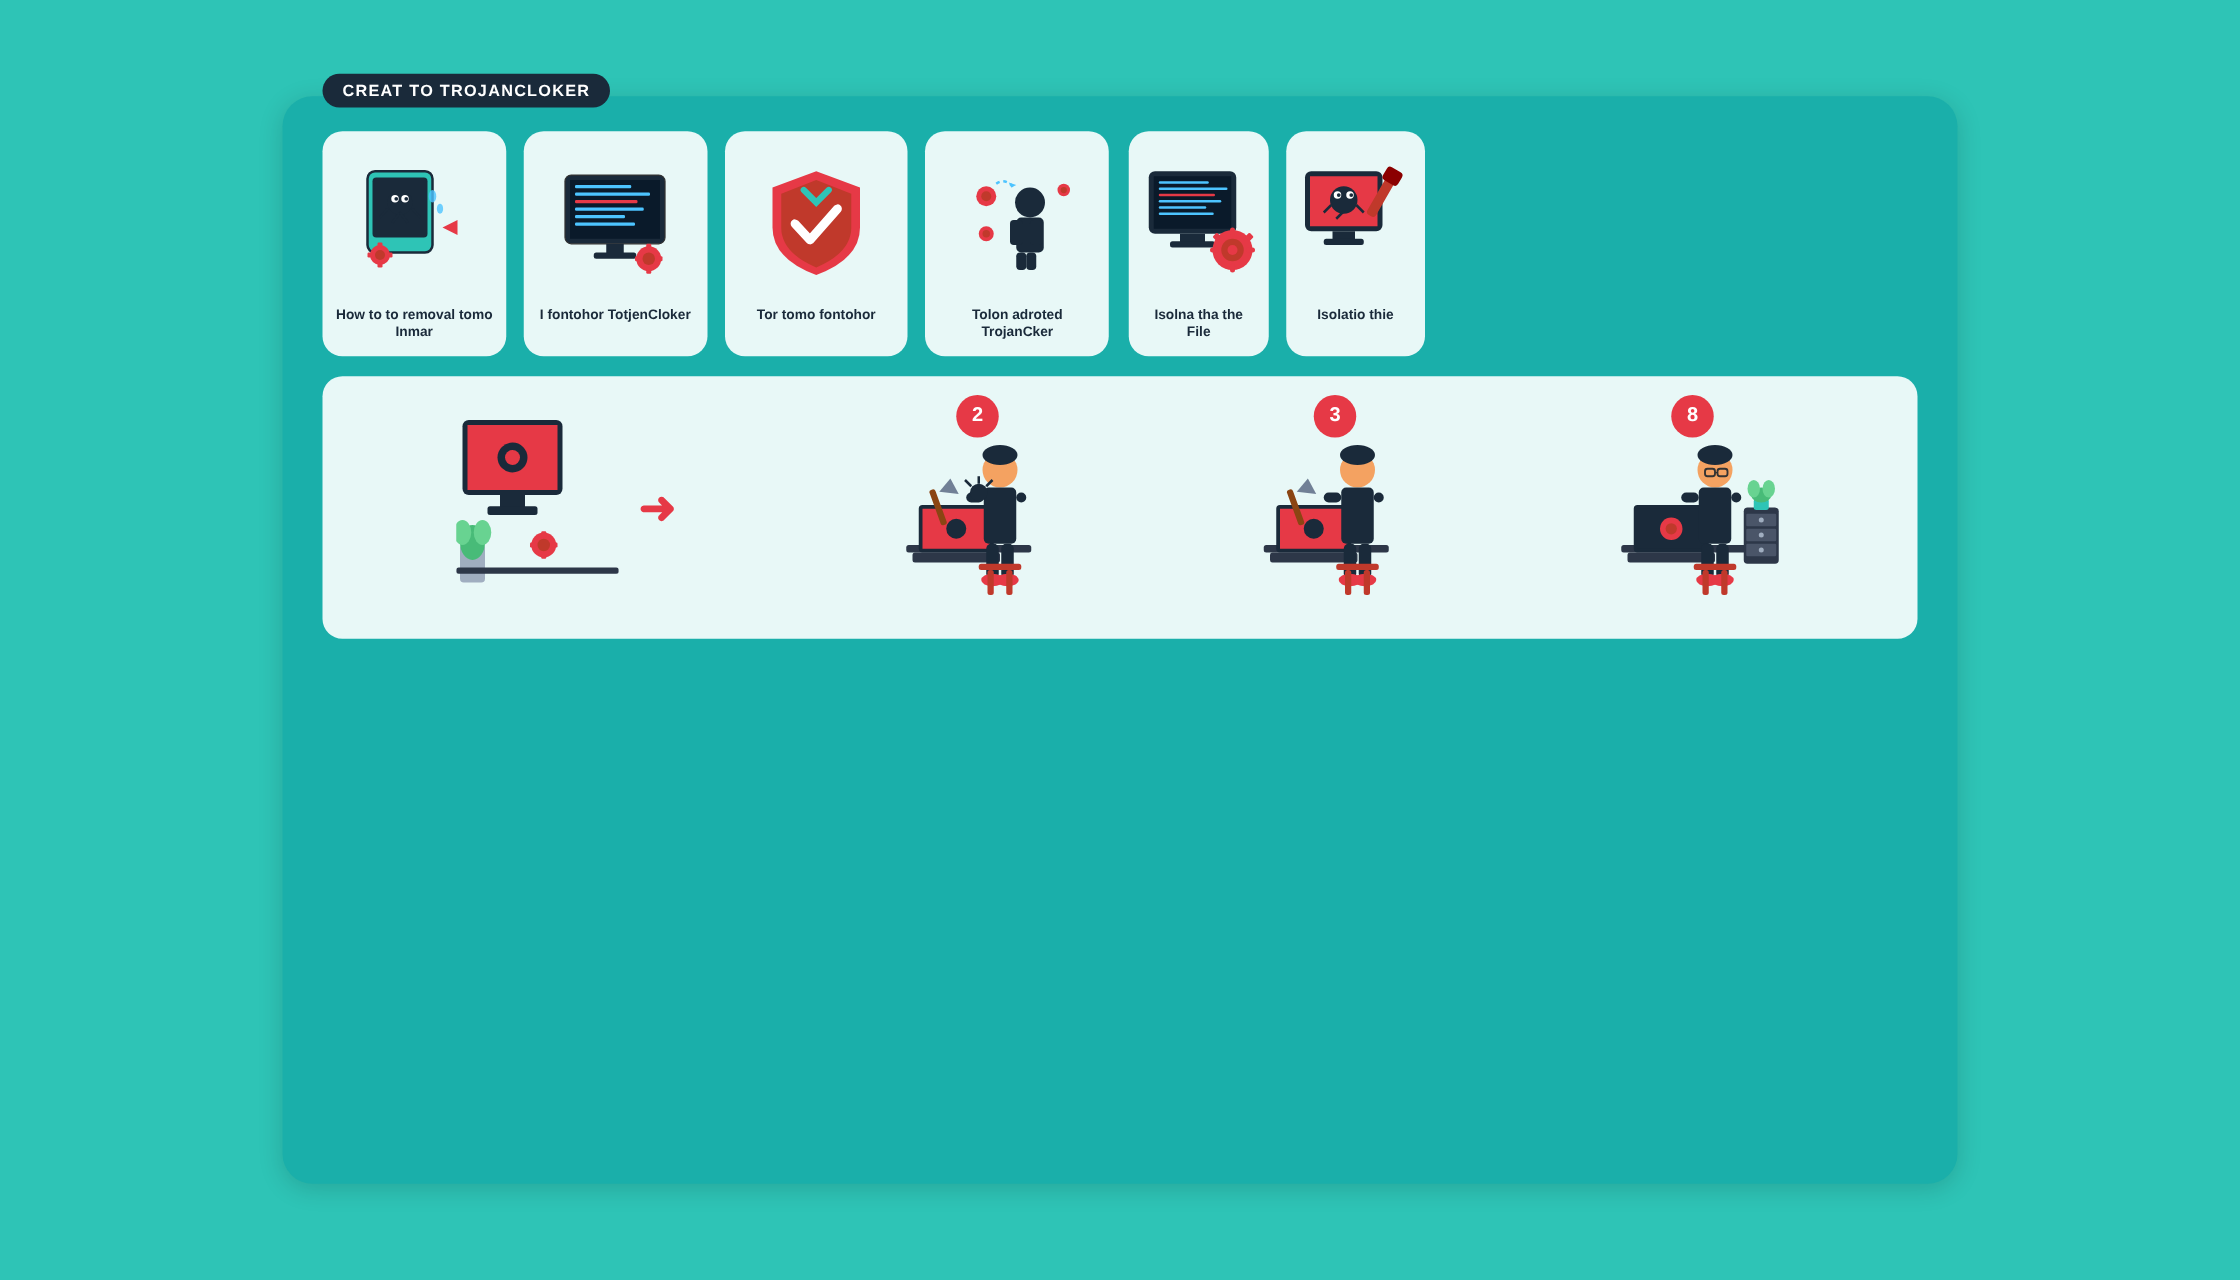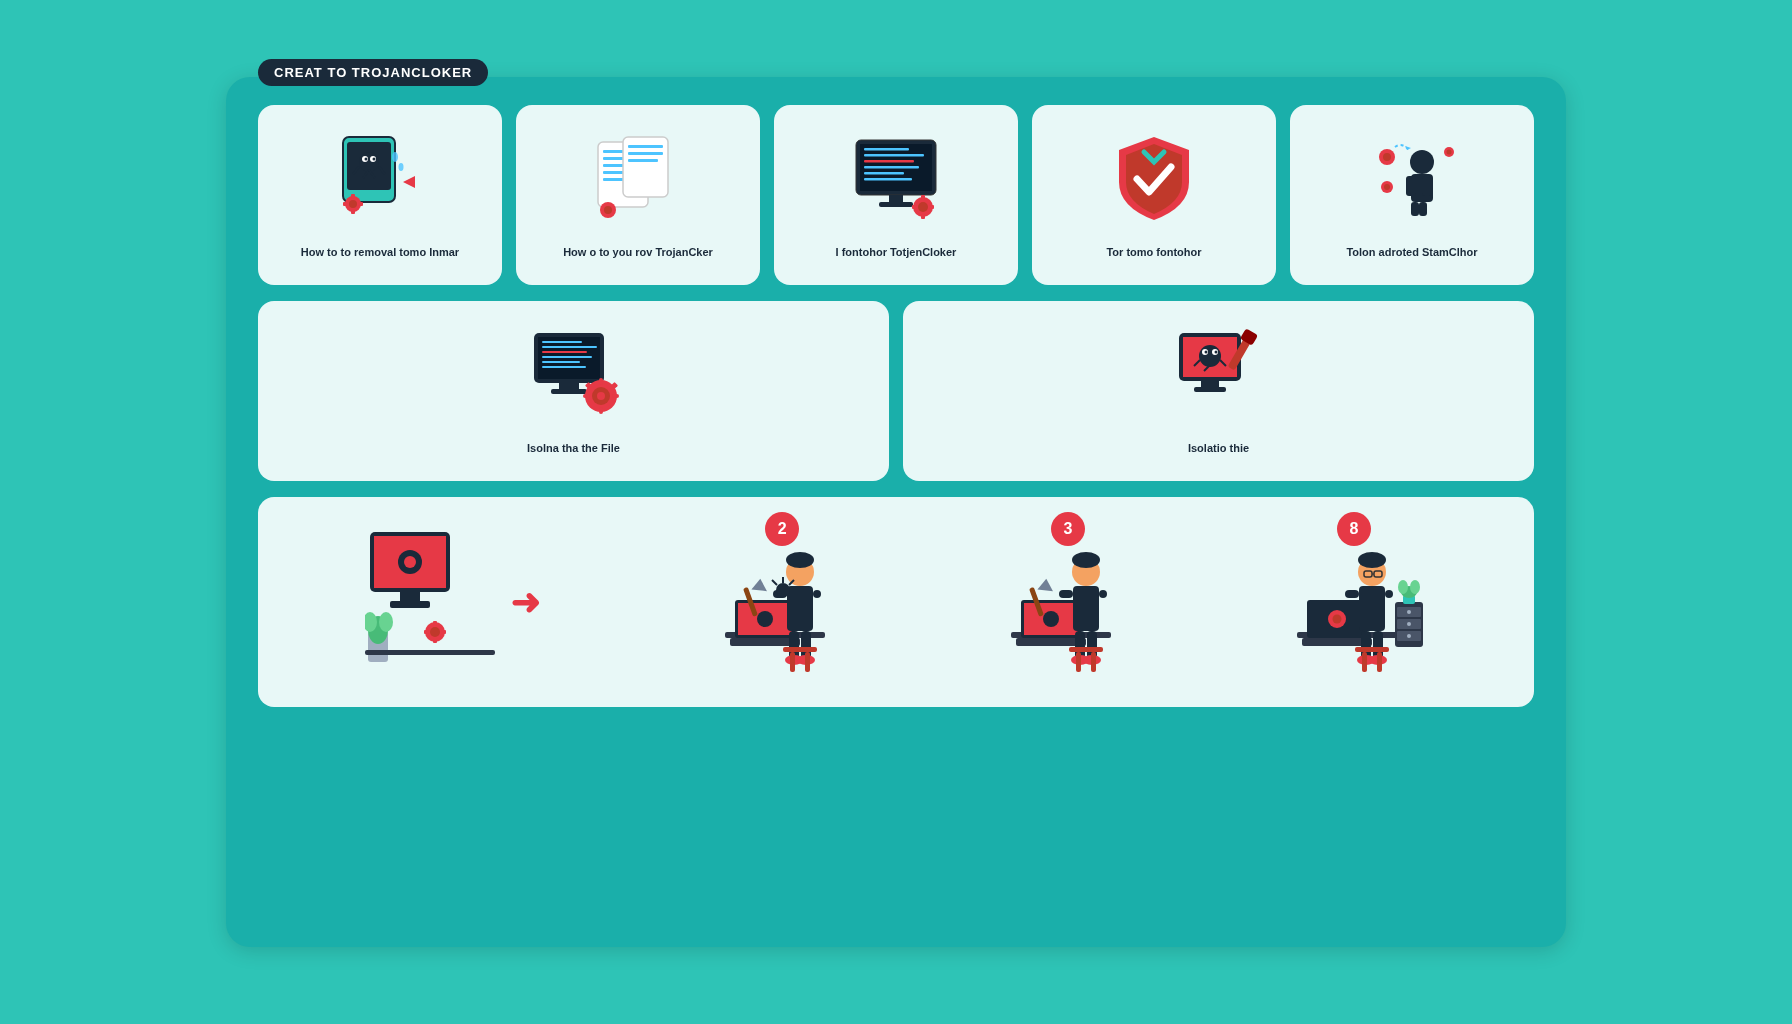--- a/index.html
+++ b/index.html
@@ -30,21 +30,20 @@
       color: #fff;
       font-size: 13px;
       font-weight: 700;
       letter-spacing: 1px;
       padding: 6px 16px;
       border-radius: 20px;
       text-transform: uppercase;
     }
     .grid-section {
       display: flex;
-      flex-direction: column;
       gap: 16px;
     }
     .grid-row {
       display: flex;
       gap: 14px;
     }
     .card {
       background-color: #e8f8f7;
       border-radius: 16px;
       flex: 1;
@@ -142,41 +141,20 @@
             <circle cx="18" cy="72" r="4" fill="#c0392b"></circle>
             <rect x="16" y="62" width="4" height="4" rx="1" fill="#E63946"></rect>
             <rect x="16" y="78" width="4" height="4" rx="1" fill="#E63946"></rect>
             <rect x="8" y="70" width="4" height="4" rx="1" fill="#E63946"></rect>
             <rect x="24" y="70" width="4" height="4" rx="1" fill="#E63946"></rect>
           </svg>
         </div>
         <div class="card-label">How to to removal tomo Inmar</div>
       </div>
 
-      <div class="card">
-        <div class="card-icon-area">
-          <svg width="90" height="90" viewBox="0 0 90 90">
-            <rect x="5" y="10" width="50" height="65" rx="5" fill="white" stroke="#ccc" stroke-width="1.5"></rect>
-            <rect x="10" y="18" width="40" height="3" rx="1" fill="#4DC4FF"></rect>
-            <rect x="10" y="25" width="40" height="3" rx="1" fill="#4DC4FF"></rect>
-            <rect x="10" y="32" width="35" height="3" rx="1" fill="#4DC4FF"></rect>
-            <rect x="10" y="39" width="38" height="3" rx="1" fill="#4DC4FF"></rect>
-            <rect x="10" y="46" width="30" height="3" rx="1" fill="#4DC4FF"></rect>
-
-            <rect x="30" y="5" width="45" height="60" rx="5" fill="white" stroke="#ccc" stroke-width="1.5"></rect>
-            <rect x="35" y="13" width="35" height="3" rx="1" fill="#4DC4FF"></rect>
-            <rect x="35" y="20" width="35" height="3" rx="1" fill="#4DC4FF"></rect>
-            <rect x="35" y="27" width="30" height="3" rx="1" fill="#4DC4FF"></rect>
-
-            <circle cx="15" cy="78" r="8" fill="#E63946"></circle>
-            <circle cx="15" cy="78" r="4" fill="#c0392b"></circle>
-          </svg>
-        </div>
-        <div class="card-label">How o to you rov TrojanCker</div>
-      </div>
 
       <div class="card">
         <div class="card-icon-area">
           <svg width="90" height="90" viewBox="0 0 90 90">
             <rect x="5" y="8" width="80" height="55" rx="5" fill="#1a2a3a" stroke="#333" stroke-width="1"></rect>
             <rect x="9" y="12" width="72" height="47" fill="#0a1a2a"></rect>
 
             <rect x="13" y="16" width="45" height="2.5" rx="1" fill="#4DC4FF"></rect>
             <rect x="13" y="22" width="60" height="2.5" rx="1" fill="#4DC4FF"></rect>
             <rect x="13" y="28" width="50" height="2.5" rx="1" fill="#E63946"></rect>
@@ -228,21 +206,21 @@
             <circle cx="20" cy="25" r="4" fill="#c0392b"></circle>
             <circle cx="20" cy="55" r="6" fill="#E63946"></circle>
             <circle cx="20" cy="55" r="3" fill="#c0392b"></circle>
             <circle cx="82" cy="20" r="5" fill="#E63946"></circle>
             <circle cx="82" cy="20" r="2.5" fill="#c0392b"></circle>
 
             <path d="M28 15 Q35 10 42 18" fill="none" stroke="#4DC4FF" stroke-width="2" stroke-dasharray="3"></path>
             <path d="M40 18 L38 14 L44 16" fill="#4DC4FF"></path>
           </svg>
         </div>
-        <div class="card-label">Tolon adroted StamClhor</div>
+        <div class="card-label">Tolon adroted TrojanCker</div>
       </div>
     </div>
 
     <div class="grid-row">
 
 
       <div class="card">
         <div class="card-icon-area">
           <svg width="90" height="90" viewBox="0 0 90 90">
             <rect x="5" y="5" width="70" height="50" rx="5" fill="#1a2a3a"></rect>

